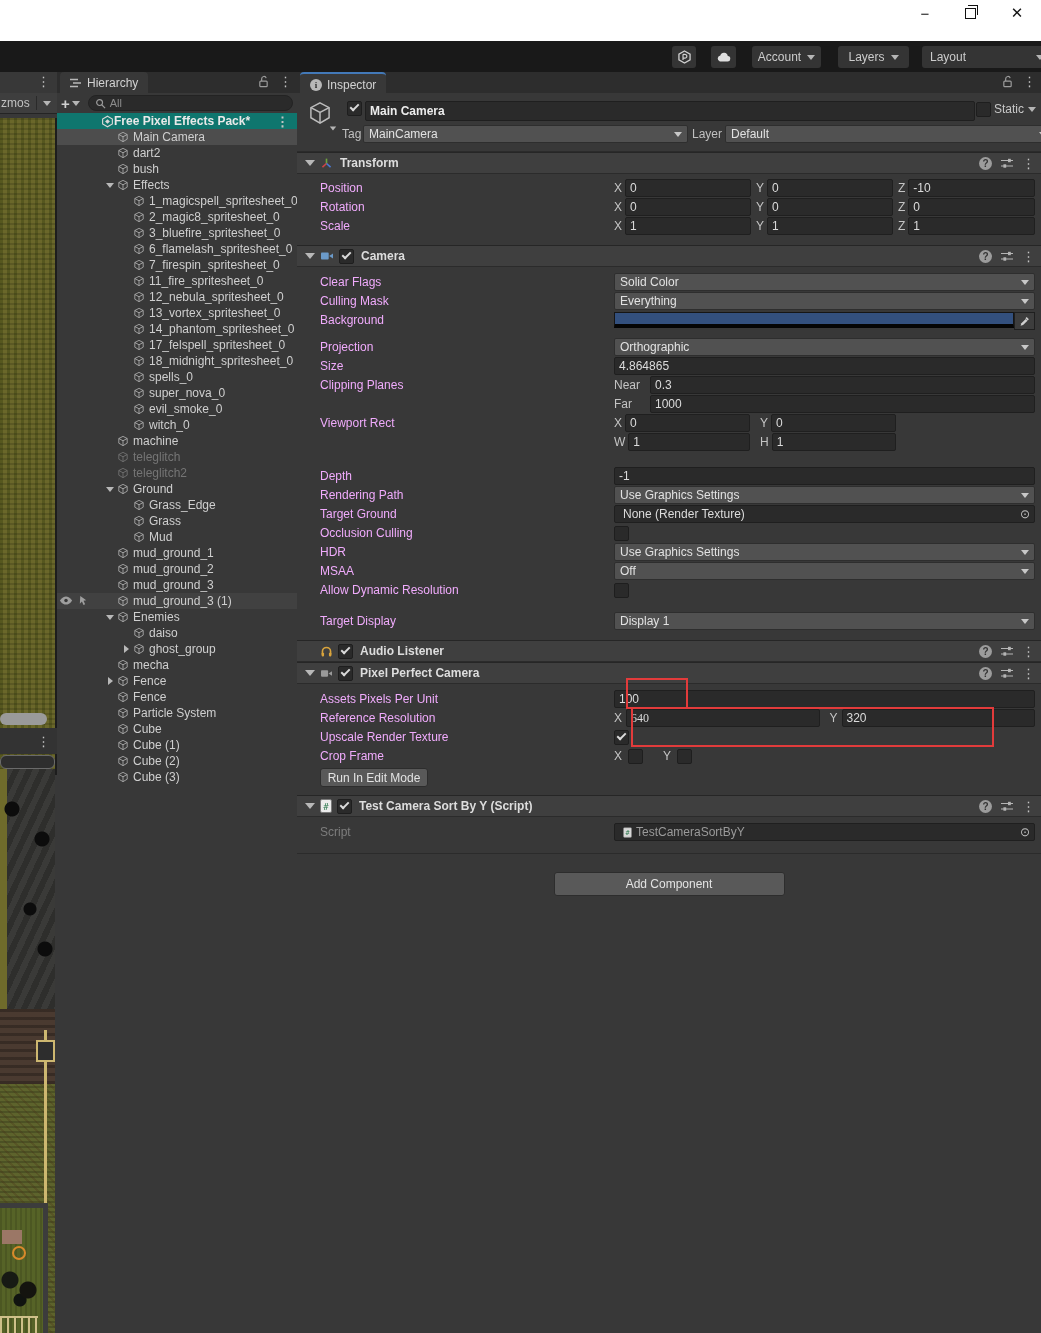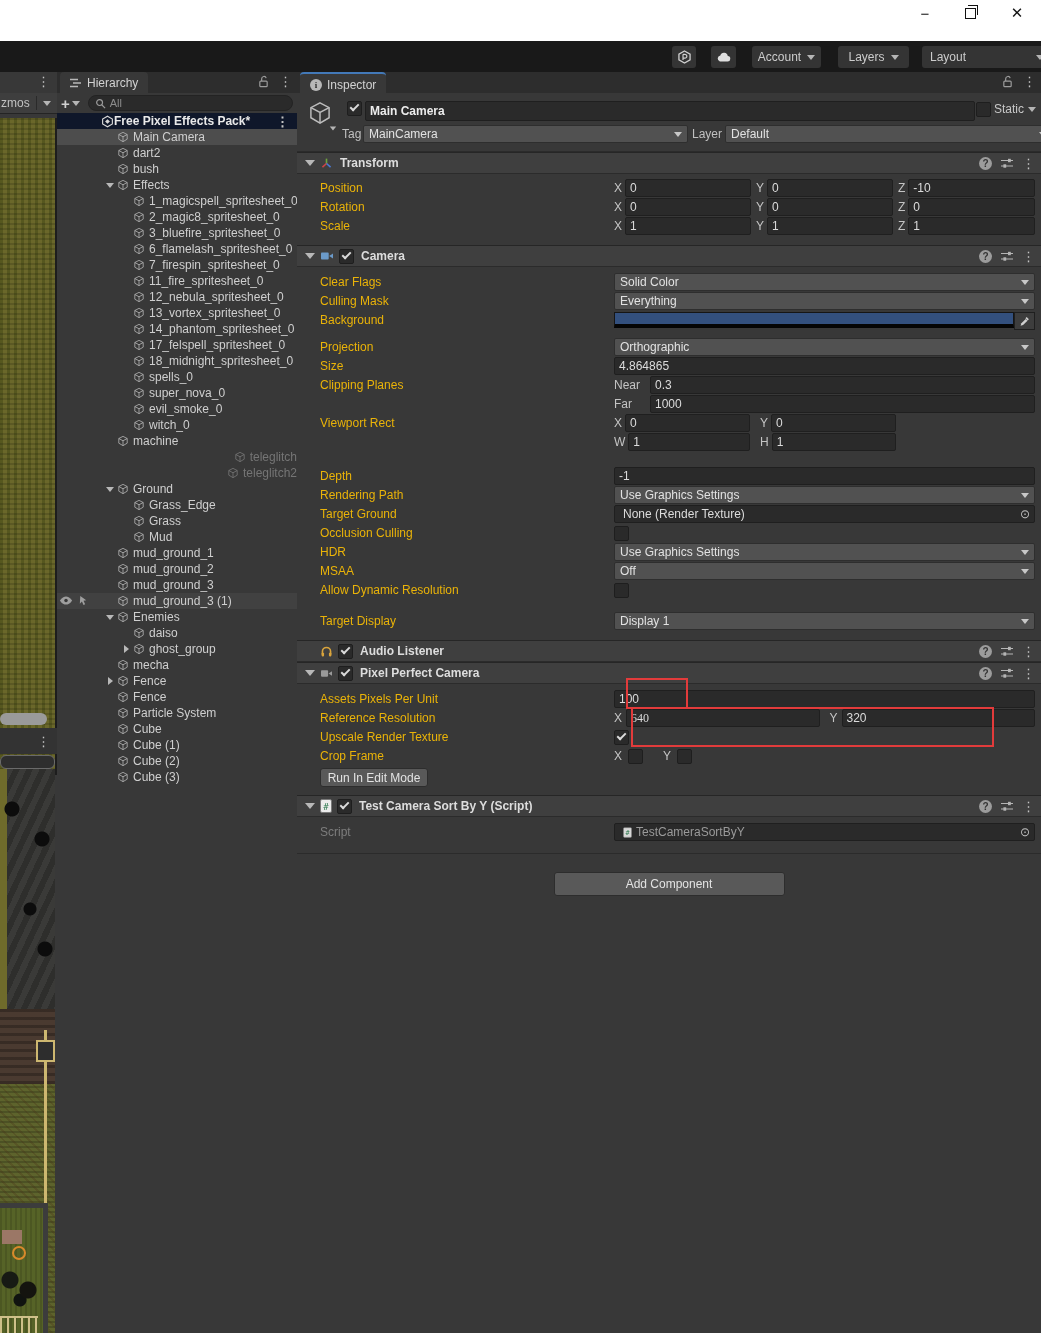--- a/index.html
+++ b/index.html
@@ -82,39 +82,39 @@
   .search{flex:1;height:14px;border-radius:8px;background:#2a2a2a;border:1px solid #232323;color:#8d8d8d;
           display:flex;align-items:center;gap:4px;padding:0 6px;font-size:11px;margin-left:6px;}
   .h-tree{position:absolute;left:0;top:41px;right:0;bottom:0;overflow:hidden;}
   .h-row{height:16px;display:flex;align-items:center;position:relative;color:#cfcfcf;font-size:12px;white-space:nowrap;}
   .h-row .tri{width:14px;height:16px;flex:none;position:relative;}
   .h-row .tri.open::after{content:"";position:absolute;left:3px;top:6px;border-left:4px solid transparent;border-right:4px solid transparent;border-top:5px solid #b8b8b8;}
   .h-row .tri.closed::after{content:"";position:absolute;left:5px;top:4px;border-top:4px solid transparent;border-bottom:4px solid transparent;border-left:5px solid #b8b8b8;}
   .h-row .lbl{margin-left:4px;overflow:hidden;}
   .h-row.sel{background:#4d4d4d;}
   .h-row.hov{background:#414141;}
-  .h-row.dis{color:#757575;justify-content:flex-end;}
+  .h-row.dis{color:#757575;}
   .h-row.dis svg{opacity:.5;}
-  .scene-row{height:16px;background:#0f172a;display:flex;align-items:center;color:#e9e9e9;font-weight:bold;font-size:12px;position:relative;}
+  .scene-row{height:16px;background:#0f766e;display:flex;align-items:center;color:#e9e9e9;font-weight:bold;font-size:12px;position:relative;}
   .gutter-ics{position:absolute;left:2px;top:2px;display:flex;gap:5px;align-items:center;}
 
   
   .insp{left:297px;top:72px;width:744px;height:1261px;background:#383838;overflow:hidden;}
   .insp .tab{border-top:2px solid #4379b8;}
   .insp-body{position:absolute;left:0;top:21px;right:0;bottom:0;}
   .go-header{position:relative;height:58px;border-bottom:1px solid #2b2b2b;}
   .go-name{position:absolute;left:68px;top:8px;width:600px;font-weight:bold;color:#ececec;}
   .comp-header{height:20px;background:#3f3f3f;border-top:1px solid #262626;border-bottom:1px solid #2b2b2b;
                display:flex;align-items:center;padding:0 6px 0 8px;gap:5px;position:relative;}
   .comp-title{font-weight:bold;color:#dddddd;margin-left:2px;}
   .comp-header .right-ics{margin-left:auto;display:flex;gap:9px;align-items:center;}
   .fold{width:10px;height:10px;position:relative;flex:none;}
   .fold.open::after{content:"";position:absolute;left:0;top:2px;border-left:5px solid transparent;border-right:5px solid transparent;border-top:6px solid #b8b8b8;}
   .prop-row{display:flex;align-items:center;height:16px;margin:0 6px 3px 23px;position:relative;}
-  .prop-label{width:294px;flex:none;color:#eab308;overflow:hidden;white-space:nowrap;}
+  .prop-label{width:294px;flex:none;color:#f0abfc;overflow:hidden;white-space:nowrap;}
   .prop-label.dim{color:#7d7d7d;}
   .fieldcol{flex:1;display:flex;align-items:center;min-width:0;}
   .triple{flex:1;display:flex;gap:5px;}
   .triple .cell{flex:1;display:flex;align-items:center;gap:3px;min-width:0;}
   .axis{color:#c4c4c4;flex:none;}
   .cell .field,.cell .dropdown{flex:1;}
   .fieldcol>.field,.fieldcol>.dropdown{flex:1;}
   .vp-grid{display:flex;gap:10px;width:282px;}
   .vp-grid .cell{flex:1;display:flex;align-items:center;gap:3px;}
   .gap8{height:8px;} .gap12{height:12px;} .gap16{height:15px;}

